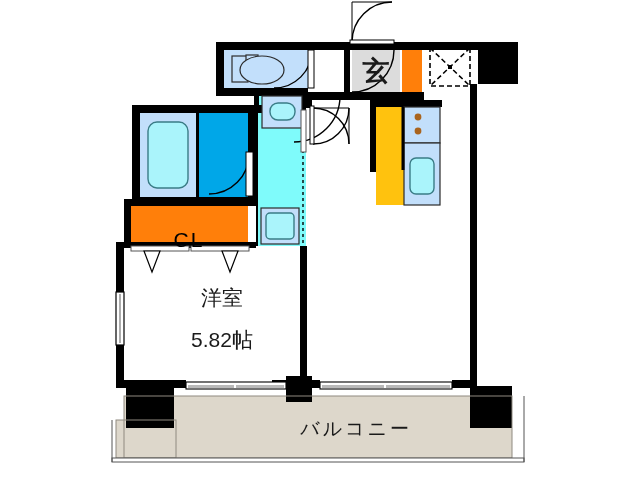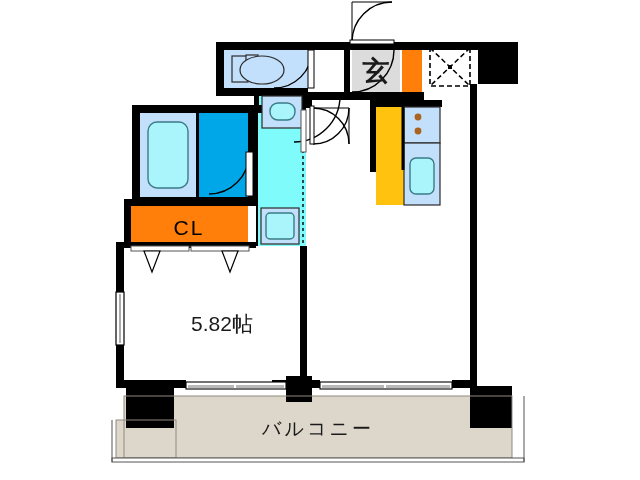--- a/index.html
+++ b/index.html
@@ -220,22 +220,23 @@
       <rect x="386" y="385" width="64" height="3" class="wingray"></rect>
     </g>
 
     <g>
       <line x1="257" y1="110" x2="257" y2="246" stroke="#000" stroke-width="2"></line>
       <rect x="254" y="96" width="5" height="14" fill="#000"></rect>
     </g>
 
   </svg>
 
-  <div class="lbl lbl-cl" style="left:130px;top:216px;width:118px;">CL</div>
-
-  <div class="lbl l2" style="left:160px;top:312px;width:124px;">5.82帖</div>
-
-
-  <div class="lbl lbl-bal" style="left:224px;top:416px;width:188px;">バルコニー</div>
+  <div class="lbl lbl-cl" style="left:130px;top:228px;width:118px;">CL</div>
+
+  <div class="lbl l1" style="left:160px;top:286px;width:124px;">洋室</div>
+  <div class="lbl l2" style="left:160px;top:328px;width:124px;">5.82帖</div>
+
+
+  <div class="lbl lbl-bal" style="left:224px;top:416px;width:188px;text-align:right;">バルコニー</div>
 
   <div class="lbl" style="left:352px;top:56px;width:48px;font-size:27px;line-height:30px;font-weight:bold;">玄</div>
 
 </div>
 
 </body></html>

